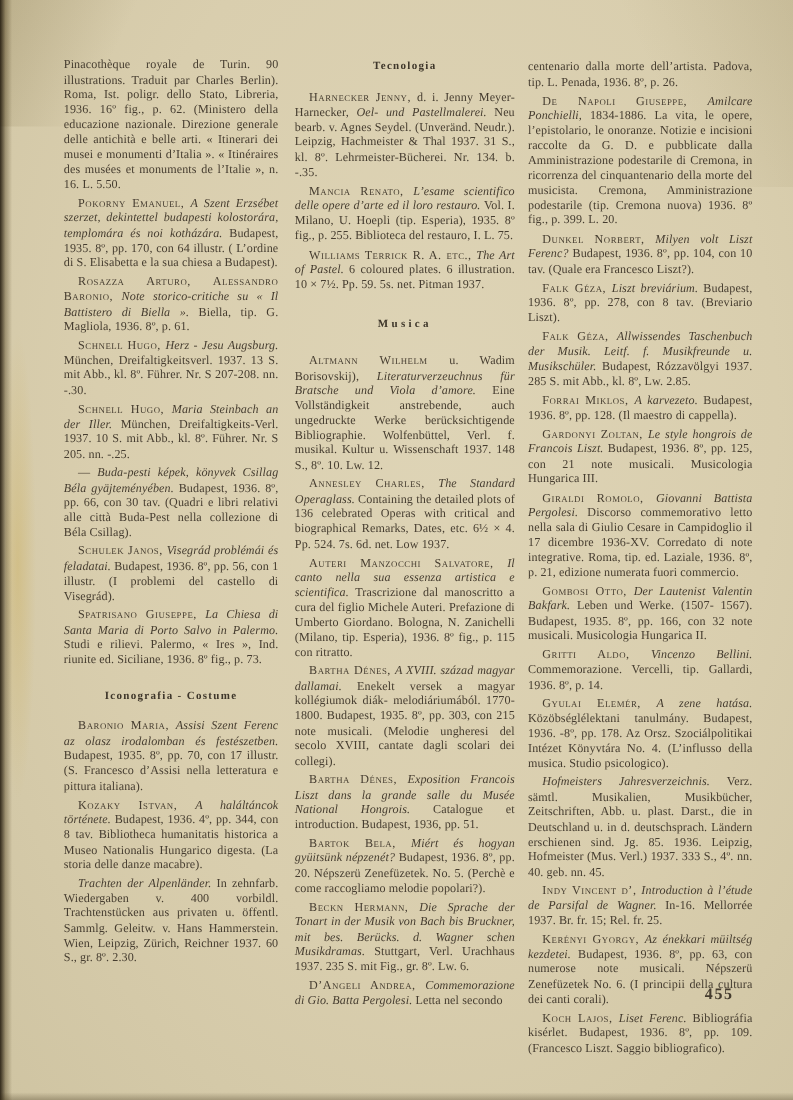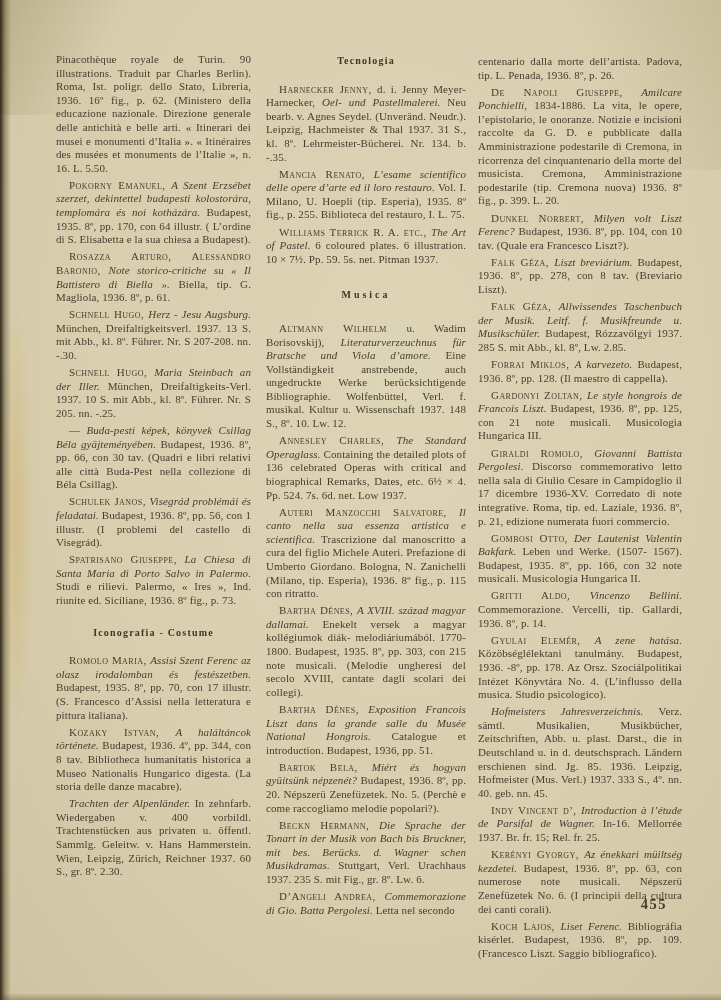--- a/index.html
+++ b/index.html
@@ -19,21 +19,22 @@
     background:linear-gradient(to top, rgba(52,40,16,0.30), rgba(52,40,16,0));}
   .crease-tl{left:0;top:0;width:150px;height:115px;
     background:linear-gradient(115deg, rgba(118,102,58,0.26), rgba(118,102,58,0) 62%);}
   .crease-tr{right:0;top:0;width:210px;height:170px;
     background:linear-gradient(245deg, rgba(128,112,66,0.16), rgba(128,112,66,0) 55%);}
   .stain-left{left:5px;top:300px;width:28px;height:430px;
     background:radial-gradient(ellipse at 40% 50%, rgba(198,160,52,0.28), rgba(198,160,52,0) 70%);}
   .cols{
     position:relative;
     display:flex;
-    padding:53px 0 0 56px;
+    padding:53px 0 0 42px;
+    margin-left:16px;
   }
   .col{
     font-size:11px;
     line-height:13.6px;
     text-align:justify;
     letter-spacing:0.1px;
   }
   .col1{width:195px;margin-right:15px;}
   .col2{width:200px;margin-right:12px;}
   .col3{width:204px;padding-top:2px;}
@@ -75,21 +76,21 @@
     <div class="col col1">
         <p class="entry cont"><span>Pinacothèque royale de Turin. 90 illustrations. Traduit par Charles Berlin). Roma, Ist. poligr. dello Stato, Libreria, 1936. 16º fig., p. 62. (Ministero della educazione nazionale. Direzione generale delle antichità e belle arti. « Itinerari dei musei e monumenti d’Italia ». « Itinéraires des musées et monuments de l’Italie », n. 16. L. 5.50.</span></p>
         <p class="entry"><span class="sc">Pokorny Emanuel, </span><span class="it">A Szent Erzsébet szerzet, dekintettel budapesti kolostorára, templomára és noi kotházára. </span><span>Budapest, 1935. 8º, pp. 170, con 64 illustr. ( L’ordine di S. Elisabetta e la sua chiesa a Budapest).</span></p>
         <p class="entry"><span class="sc">Rosazza Arturo, Alessandro Baronio, </span><span class="it">Note storico-critiche su « Il Battistero di Biella ». </span><span>Biella, tip. G. Magliola, 1936. 8º, p. 61.</span></p>
         <p class="entry"><span class="sc">Schnell Hugo, </span><span class="it">Herz - Jesu Augsburg. </span><span>München, Dreifaltigkeitsverl. 1937. 13 S. mit Abb., kl. 8º. Führer. Nr. S 207-208. nn. -.30.</span></p>
         <p class="entry"><span class="sc">Schnell Hugo, </span><span class="it">Maria Steinbach an der Iller. </span><span>München, Dreifaltigkeits-Verl. 1937. 10 S. mit Abb., kl. 8º. Führer. Nr. S 205. nn. -.25.</span></p>
         <p class="entry"><span>— </span><span class="it">Buda-pesti képek, könyvek Csillag Béla gyäjteményében. </span><span>Budapest, 1936. 8º, pp. 66, con 30 tav. (Quadri e libri relativi alle città Buda-Pest nella collezione di Béla Csillag).</span></p>
         <p class="entry"><span class="sc">Schulek Janos, </span><span class="it">Visegrád problémái és feladatai. </span><span>Budapest, 1936. 8º, pp. 56, con 1 illustr. (I problemi del castello di Visegrád).</span></p>
         <p class="entry"><span class="sc">Spatrisano Giuseppe, </span><span class="it">La Chiesa di Santa Maria di Porto Salvo in Palermo. </span><span>Studi e rilievi. Palermo, « Ires », Ind. riunite ed. Siciliane, 1936. 8º fig., p. 73.</span></p>
         <div class="heading">Iconografia - Costume</div>
-        <p class="entry"><span class="sc">Romolo Maria, </span><span class="it">Assisi Szent Ferenc az olasz irodalomban és festészetben. </span><span>Budapest, 1935. 8º, pp. 70, con 17 illustr. (S. Francesco d’Assisi nella letteratura e pittura italiana).</span></p>
+        <p class="entry"><span class="sc">Baronio Maria, </span><span class="it">Assisi Szent Ferenc az olasz irodalomban és festészetben. </span><span>Budapest, 1935. 8º, pp. 70, con 17 illustr. (S. Francesco d’Assisi nella letteratura e pittura italiana).</span></p>
         <p class="entry"><span class="sc">Kozaky Istvan, </span><span class="it">A haláltáncok története. </span><span>Budapest, 1936. 4º, pp. 344, con 8 tav. Bibliotheca humanitatis historica a Museo Nationalis Hungarico digesta. (La storia delle danze macabre).</span></p>
         <p class="entry"><span class="it">Trachten der Alpenländer. </span><span>In zehnfarb. Wiedergaben v. 400 vorbildl. Trachtenstücken aus privaten u. öffentl. Sammlg. Geleitw. v. Hans Hammerstein. Wien, Leipzig, Zürich, Reichner 1937. 60 S., gr. 8º. 2.30.</span></p>
       </div>
     <div class="col col2">
         <div class="heading">Tecnologia</div>
         <p class="entry"><span class="sc">Harnecker Jenny, </span><span>d. i. Jenny Meyer-Harnecker, </span><span class="it">Oel- und Pastellmalerei. </span><span>Neu bearb. v. Agnes Seydel. (Unveränd. Neudr.). Leipzig, Hachmeister &amp; Thal 1937. 31 S., kl. 8º. Lehrmeister-Bücherei. Nr. 134. b. -.35.</span></p>
         <p class="entry"><span class="sc">Mancia Renato, </span><span class="it">L’esame scientifico delle opere d’arte ed il loro restauro. </span><span>Vol. I. Milano, U. Hoepli (tip. Esperia), 1935. 8º fig., p. 255. Biblioteca del restauro, I. L. 75.</span></p>
         <p class="entry"><span class="sc">Williams Terrick R. A. etc., </span><span class="it">The Art of Pastel. </span><span>6 coloured plates. 6 illustration. 10 × 7½. Pp. 59. 5s. net. Pitman 1937.</span></p>
         <div class="heading spread">Musica</div>
         <p class="entry"><span class="sc">Altmann Wilhelm </span><span>u. Wadim Borisovskij), </span><span class="it">Literaturverzeuchnus für Bratsche und Viola d’amore. </span><span>Eine Vollständigkeit anstrebende, auch ungedruckte Werke berücksichtigende Bibliographie. Wolfenbüttel, Verl. f. musikal. Kultur u. Wissenschaft 1937. 148 S., 8º. 10. Lw. 12.</span></p>

